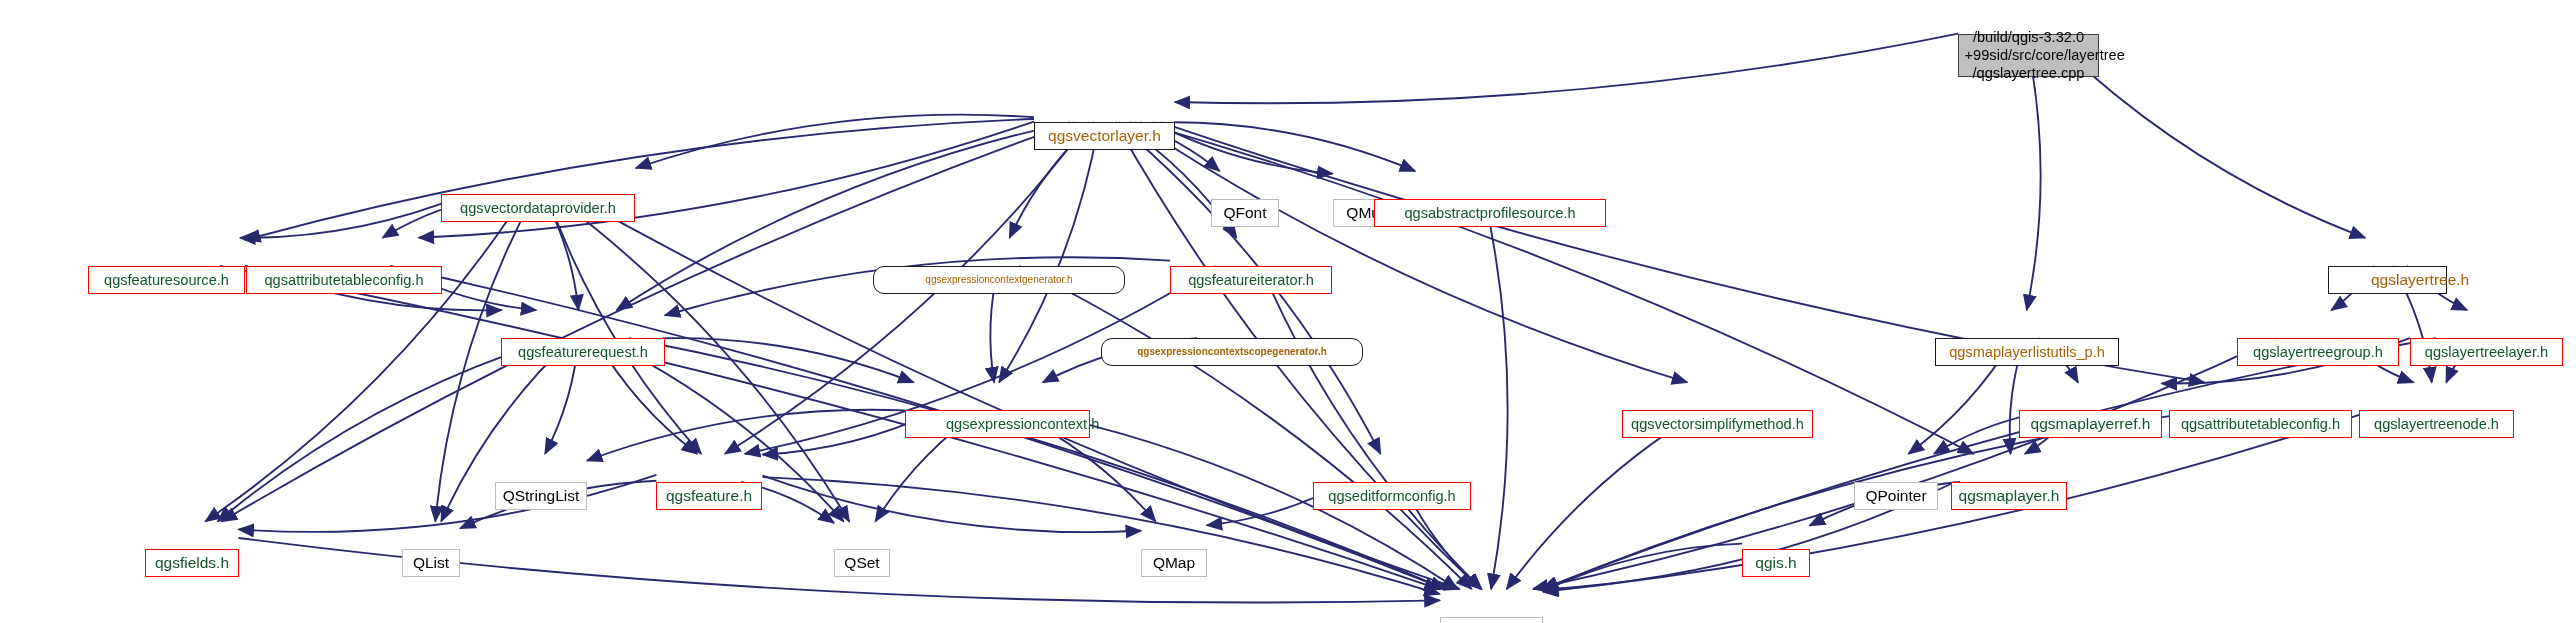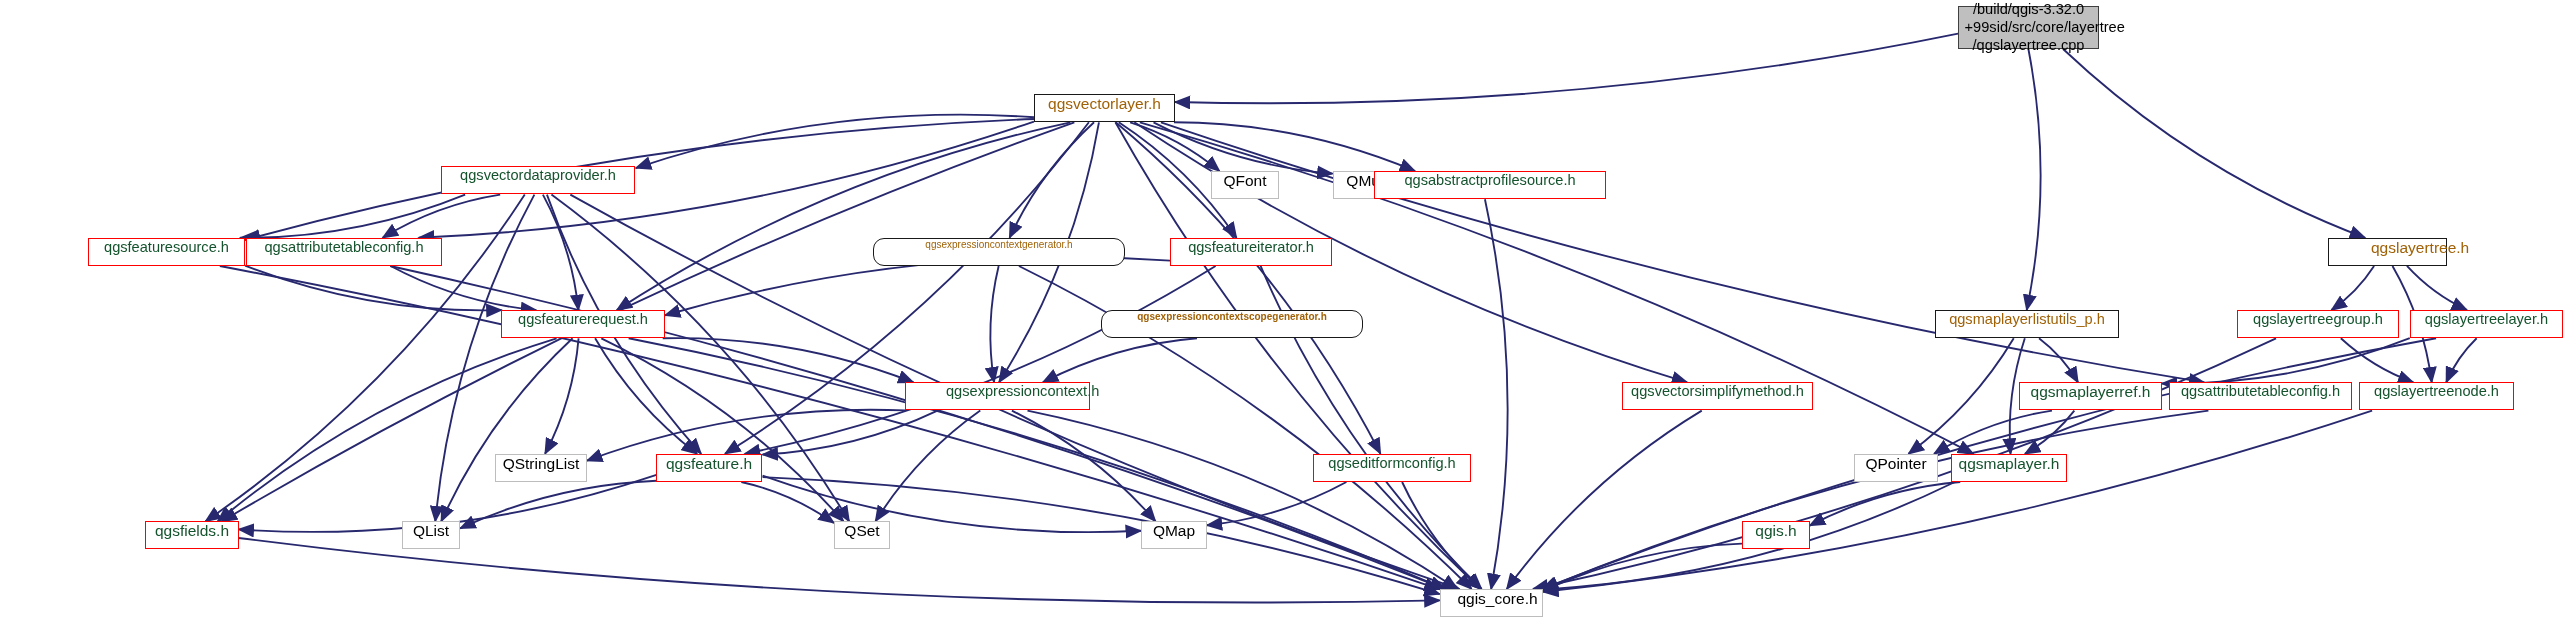--- a/index.html
+++ b/index.html
@@ -22,27 +22,28 @@
     left: 0;
     top: 0;
     width: 2576px;
     height: 624px;
     pointer-events: none;
   }
   .node {
     position: absolute;
     box-sizing: border-box;
     display: flex;
-    align-items: flex-start;
+    align-items: center;
     justify-content: center;
     text-align: center;
     background: #ffffff;
     white-space: nowrap;
     line-height: 1.16;
     z-index: 5;
+    margin-top: 28px;
   }
   .node span {
     display: block;
     width: 100%;
   }
   
   .b-red   { border: 1.9px solid #ff0000; color: #14532d; }
   .b-black { border: 1.9px solid #191919; color: #a16207; }
   .b-gray  { border: 1.9px solid #bdbdbd; color: #000000; }
   .b-root  { border: 1.9px solid #404040; background: #bfbfbf; color: #000000; }

